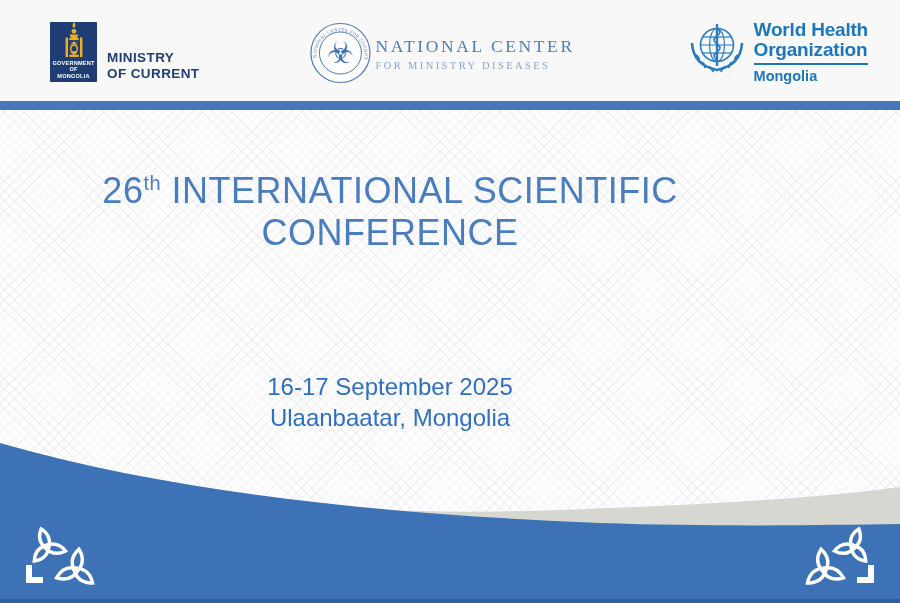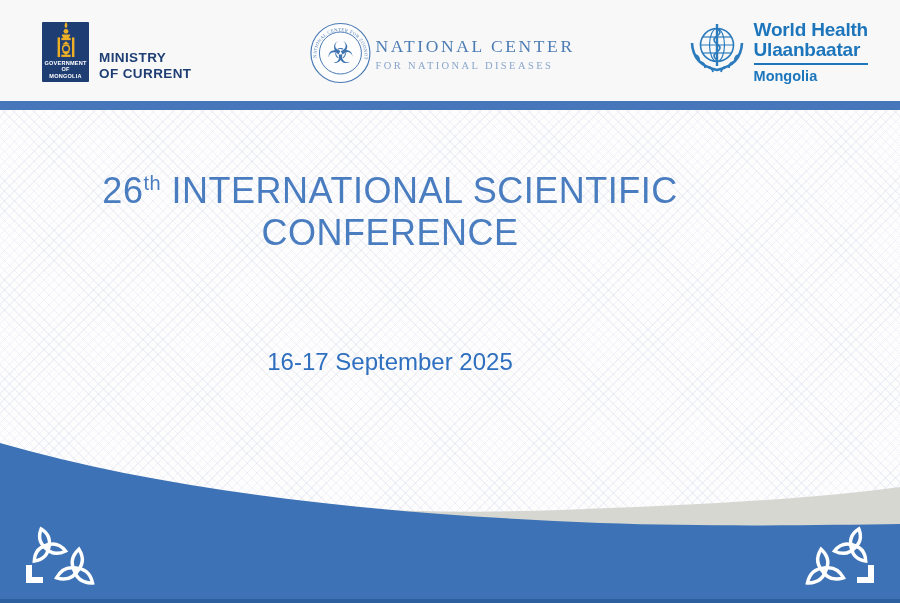--- a/index.html
+++ b/index.html
@@ -14,21 +14,21 @@
   
   .header{
     position:absolute;top:0;left:0;width:900px;height:101px;
     background:#f8f8f8;
   }
   .stripe{
     position:absolute;top:101px;left:0;width:900px;height:9px;background:#4776ba;
   }
   .logo-group{position:absolute;display:flex;align-items:center;}
   
-  .gov{left:42px;top:22px;}
+  .gov{left:50px;top:22px;}
   .gov-box{
     width:47px;height:60px;background:#1e3d73;color:#fff;
     display:flex;flex-direction:column;align-items:center;justify-content:flex-end;
     border-radius:1px;
   }
   .soyombo{margin-bottom:2px;}
   .gov-box .gtxt{font-size:5.6px;font-weight:bold;line-height:6.5px;text-align:center;letter-spacing:.2px;padding-bottom:3px;}
   .ministry-name{
     margin-left:10px;color:#1e3e74;font-weight:bold;font-size:13.5px;line-height:15.5px;
     letter-spacing:.4px;align-self:flex-end;margin-bottom:1px;
@@ -52,21 +52,21 @@
   .who-country{color:#1d76bc;font-weight:bold;font-size:14.5px;}
   
   .main-text{position:absolute;top:110px;left:0;width:780px;text-align:center;}
   .conf-title{
     margin-top:60px;font-size:36px;color:#4a7dc0;letter-spacing:.5px;font-weight:400;
   }
   .conf-title sup{font-size:20px;vertical-align:super;line-height:0;}
   .conf-theme{
     margin-top:22px;font-size:44px;font-weight:bold;color:#3b70b4;line-height:52px;letter-spacing:.5px;
   }
-  .conf-when{margin-top:92px;font-size:24px;color:#2f6fbf;line-height:31px;}
+  .conf-when{margin-top:117px;font-size:24px;color:#2f6fbf;line-height:31px;}
   
   .wave{position:absolute;left:0;bottom:0;width:900px;height:160px;display:block;}
   .bottom-strip{position:absolute;left:0;bottom:0;width:900px;height:4px;background:#2d5f9e;z-index:4;}
   .ornament{position:absolute;bottom:16px;z-index:5;}
   .ornament.left{left:24px;}
   .ornament.right{right:24px;transform:scaleX(-1);}
 </style>
 </head>
 <body>
 
@@ -108,53 +108,54 @@
         <defs>
           <path id="sealArc" d="M 7.5 38 A 24 24 0 1 1 54.5 38"></path>
         </defs>
         <text font-size="4.6" fill="#4a7ab5" letter-spacing="0.4" font-family="Liberation Serif, serif">
           <textPath href="#sealArc" startOffset="2">NATIONAL CENTER FOR ZOONOTIC DISEASES</textPath>
         </text>
         <text x="31" y="41" text-anchor="middle" font-size="30" fill="#3f74b0" font-family="DejaVu Sans, sans-serif">☣</text>
       </svg>
       <div class="nczd-text">
         <div class="nczd-name1">NATIONAL CENTER</div>
-        <div class="nczd-name2">FOR NATIONAL DISEASES</div>
+        <div class="nczd-name2">FOR MINISTRY DISEASES</div>
       </div>
     </div>
 
     <div class="logo-group who">
       <svg width="58" height="62" viewBox="0 0 58 62">
         <g stroke="#2b7bbd" fill="none">
           <circle cx="29" cy="24" r="16.5" stroke-width="1.6"></circle>
           <ellipse cx="29" cy="24" rx="7.5" ry="16.5" stroke-width="1.2"></ellipse>
           <line x1="12.5" y1="24" x2="45.5" y2="24" stroke-width="1.2"></line>
           <line x1="14.8" y1="16" x2="43.2" y2="16" stroke-width="1.2"></line>
           <line x1="14.8" y1="32" x2="43.2" y2="32" stroke-width="1.2"></line>
           <line x1="29" y1="3" x2="29" y2="45" stroke-width="2.4"></line>
           <path d="M29 8 q6 3 0 7 q-6 4 0 8 q6 4 0 8 q-6 4 0 8" stroke-width="1.6"></path>
           <path d="M4 22 q1 22 25 27 q24 -5 25 -27" stroke-width="2.6"></path>
           <path d="M8 34 q4 2 3 7 M13 41 q4 1 4 6 M20 46 q4 0 5 5 M50 34 q-4 2 -3 7 M45 41 q-4 1 -4 6 M38 46 q-4 0 -5 5" stroke-width="1.8"></path>
         </g>
       </svg>
       <div class="who-text">
         <div class="who-name">World Health</div>
-        <div class="who-name">Ulaanbaatar</div>
+        <div class="who-name">Organization</div>
         <div class="who-divider"></div>
         <div class="who-country">Mongolia</div>
       </div>
     </div>
   </div>
 
   <div class="stripe"></div>
 
   <div class="main-text">
     <div class="conf-title"><span>26</span><sup>th</sup><span> INTERNATIONAL SCIENTIFIC CONFERENCE</span></div>
     <div class="conf-when">
       <div>16-17 September 2025</div>
+      <div>Ulaanbaatar, Mongolia</div>
     </div>
   </div>
 
   <svg class="wave" viewBox="0 0 900 160" preserveAspectRatio="none">
     <path d="M0,14 C200,64 400,73 560,67 C700,62 810,56 900,44 L900,160 L0,160 Z" fill="#d7d7d2"></path>
     <path d="M0,0 C180,52 400,72 600,80 C720,84 820,82 900,81 L900,160 L0,160 Z" fill="#3d73b6"></path>
   </svg>
   <div class="bottom-strip"></div>
 
   <svg class="ornament left" width="104" height="62" viewBox="0 0 104 62">

